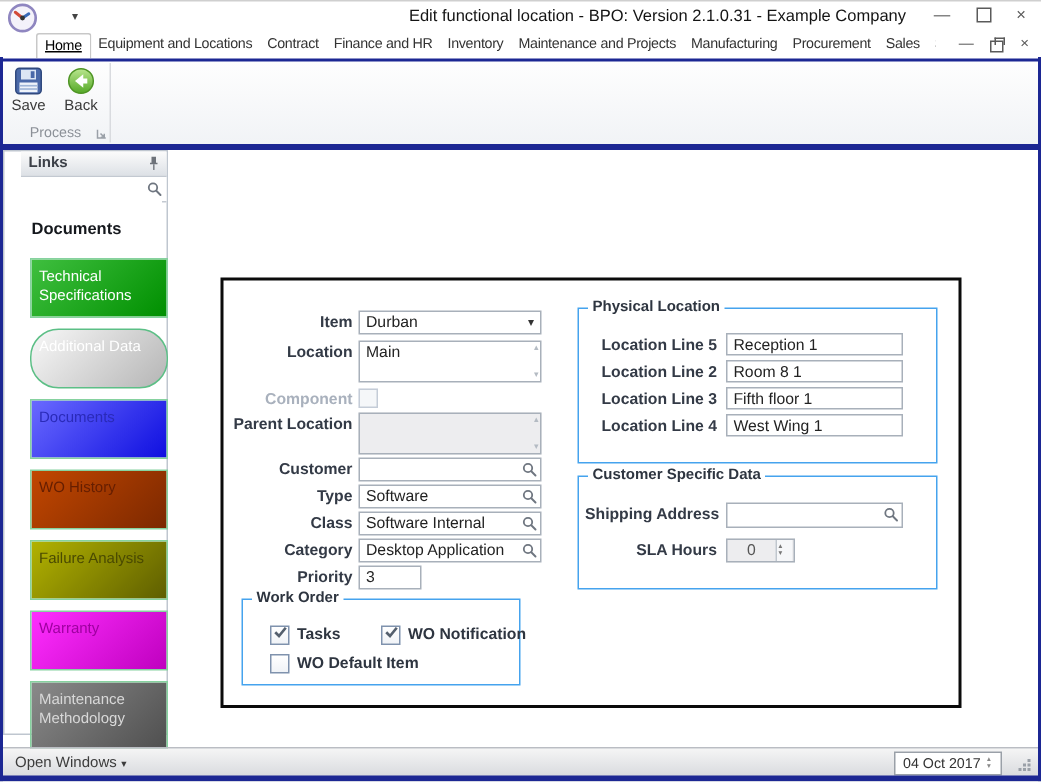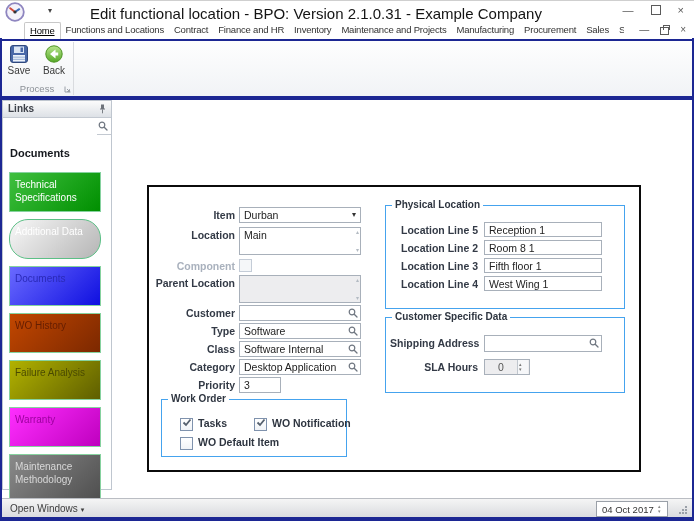--- a/index.html
+++ b/index.html
@@ -8,41 +8,41 @@
   
   .edge{position:absolute;top:38px;bottom:0;width:2px;background:#1c2793;z-index:60;}
   .edge.left{left:0}.edge.right{right:0}
   .bottom-strip{position:absolute;left:0;right:0;bottom:0;height:4px;background:#1c2793;z-index:60;}
   .hline1{position:absolute;top:39px;left:0;right:0;height:2px;background:#1c2793;z-index:5;}
   .hline2{position:absolute;top:96px;left:0;right:0;height:4px;background:#1c2793;z-index:5;}
   
   .titlebar{position:absolute;top:0;left:0;right:0;height:22px;background:#fff;border-top:1px solid #cfcfcf;}
   .logo{position:absolute;left:5px;top:1px;}
   .qat-arrow{position:absolute;left:48px;top:5px;font-size:8px;color:#444;cursor:default;}
-  .title{position:absolute;left:90px;right:90px;top:4px;text-align:left;font-size:15px;color:#141414;white-space:nowrap;overflow:hidden;}
+  .title{position:absolute;left:90px;right:90px;top:4px;text-align:right;font-size:11px;color:#141414;white-space:nowrap;overflow:hidden;}
   .win-btns{position:absolute;right:10px;top:3px;display:flex;gap:17px;align-items:center;color:#5a5a5a;font-size:11px;}
   .maxbox{width:8px;height:8px;border:1px solid #5a5a5a;display:inline-block;}
   
   .tabrow{position:absolute;top:22px;left:0;right:0;height:17px;background:#fff;}
   .tabs{position:absolute;left:24px;top:0;right:70px;height:17px;display:flex;overflow:hidden;}
   .tab{font-size:9.5px;letter-spacing:-0.2px;color:#333;padding:2px 5px 0 5px;white-space:nowrap;cursor:default;}
   .tab.active{border:1px solid #c8c8c8;border-bottom:none;border-radius:2px 2px 0 0;color:#000;background:#fff;text-decoration:underline;}
   .mdi-btns{position:absolute;right:8px;top:2px;display:flex;gap:11px;align-items:center;color:#5a5a5a;font-size:10px;}
   .restore{width:7px;height:6px;border:1px solid #5a5a5a;position:relative;margin-top:2px;background:#fff;}
   .restore:before{content:"";position:absolute;left:2px;top:-3px;width:5px;height:4px;border:1px solid #5a5a5a;border-bottom:none;}
   
   .ribbon-body{position:absolute;top:41px;left:0;right:0;height:55px;background:linear-gradient(#fefefe,#f1f3f6);}
   .rgroup{position:absolute;left:2px;top:1px;width:71px;height:53px;border-right:1px solid #d9dbdf;}
   .rbtn{position:absolute;top:2px;width:34px;text-align:center;font-size:10px;color:#3a3a3a;cursor:default;}
   .rbtn svg{display:block;margin:0 auto 1px auto;}
   .rbtn.save{left:0}.rbtn.back{left:35px}
   .rgroup-label{position:absolute;bottom:1px;left:2px;right:3px;font-size:9.5px;color:#8b9097;text-align:center;}
   .launcher{position:absolute;right:-1px;bottom:1px;}
   
-  .sidebar{position:absolute;left:2px;top:100px;width:110px;height:390px;background:#fff;border:1px solid #bfc6cf;box-sizing:border-box;z-index:10;}
+  .sidebar{position:absolute;left:2px;top:100px;width:110px;height:390px;background:#fff;border:1px solid #bfc6cf;box-sizing:border-box;z-index:10;padding-left:11px;}
   .side-header{height:16px;background:linear-gradient(#fbfbfb,#dde1e6);border-bottom:1px solid #c3c9d1;font-size:10px;font-weight:bold;color:#3c4048;line-height:16px;padding:0 5px;position:relative;}
   .pin{position:absolute;right:4px;top:3px;}
   .side-search{height:16px;border-bottom:1px solid #c3c9d1;position:relative;background:#fff;}
   .side-search input{border:none;outline:none;width:86px;height:14px;font-size:10px;font-family:inherit;padding:1px 4px;}
   .side-search .mag{position:absolute;right:3px;top:3px;}
   .side-body{padding:8px 0 0 6px;}
   .fn-title{font-size:11px;font-weight:bold;color:#15181d;margin:4px 0 13px 1px;}
   .side-item{width:92px;height:40px;border:1px solid #86d29f;margin-bottom:7px;font-size:10px;padding:6px 5px;box-sizing:border-box;line-height:1.25;cursor:default;}
   .side-item.tall{height:46px;}
   .side-item.selected{border-color:#5cbf86;border-radius:19px;}
@@ -102,21 +102,21 @@
     <div class="win-btns">
       <span>—</span>
       <span class="maxbox"></span>
       <span>×</span>
     </div>
   </div>
 
   <div class="tabrow">
     <div class="tabs">
       <span class="tab active">Home</span>
-      <span class="tab">Functions and Locations</span>
+      <span class="tab">Equipment and Locations</span>
       <span class="tab">Contract</span>
       <span class="tab">Finance and HR</span>
       <span class="tab">Inventory</span>
       <span class="tab">Maintenance and Projects</span>
       <span class="tab">Manufacturing</span>
       <span class="tab">Procurement</span>
       <span class="tab">Sales</span>
       <span class="tab">Service</span>
 
     </div>

